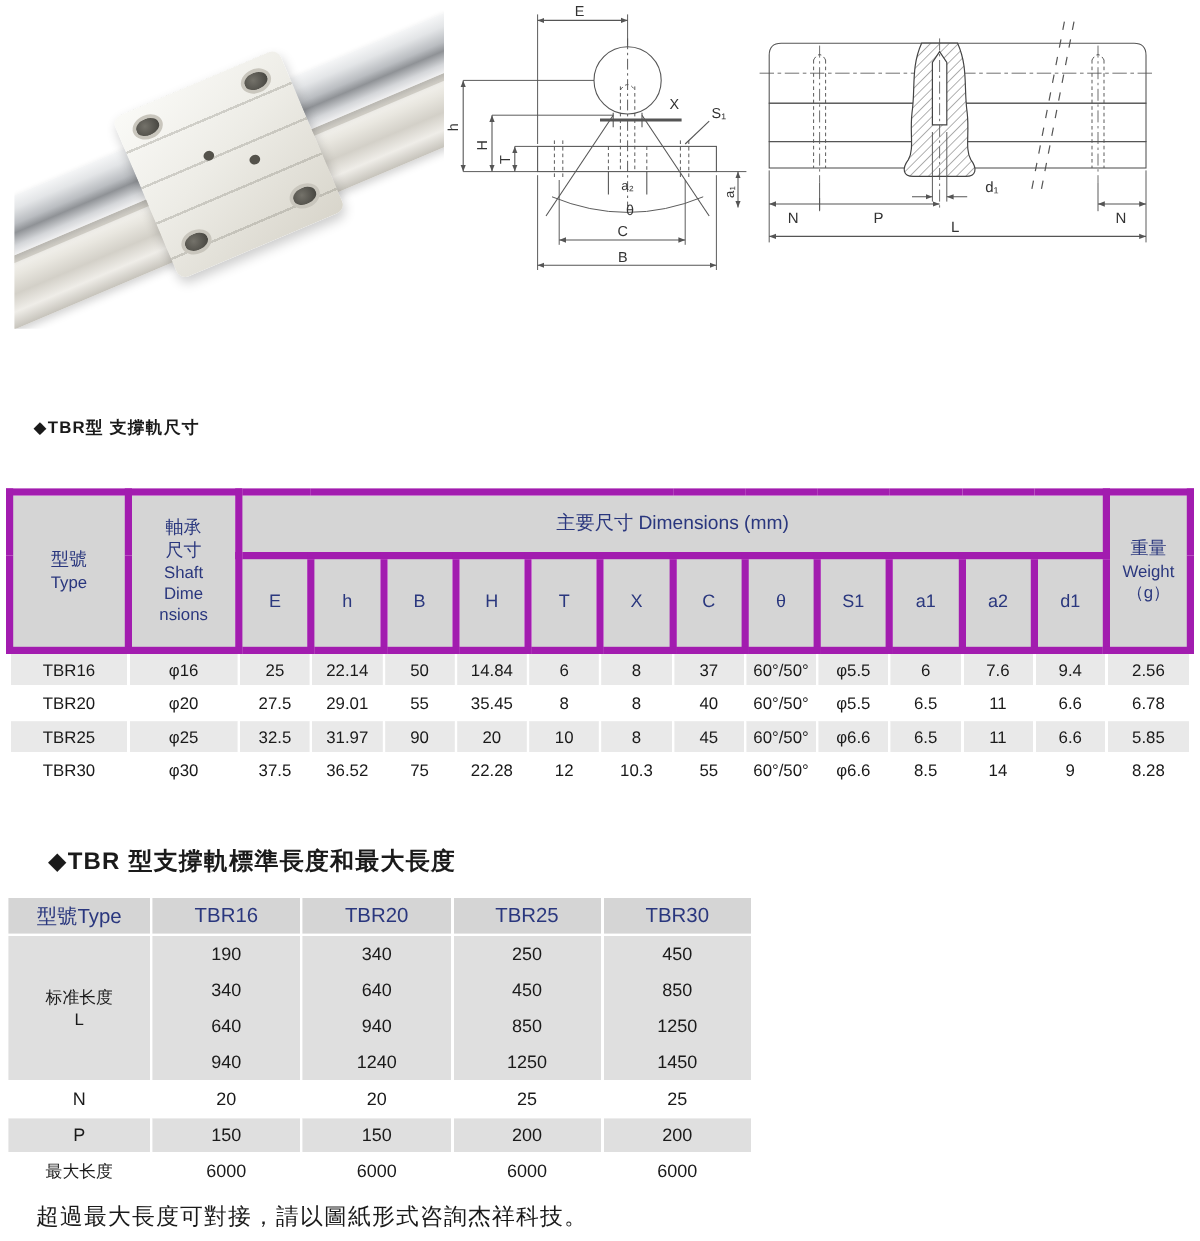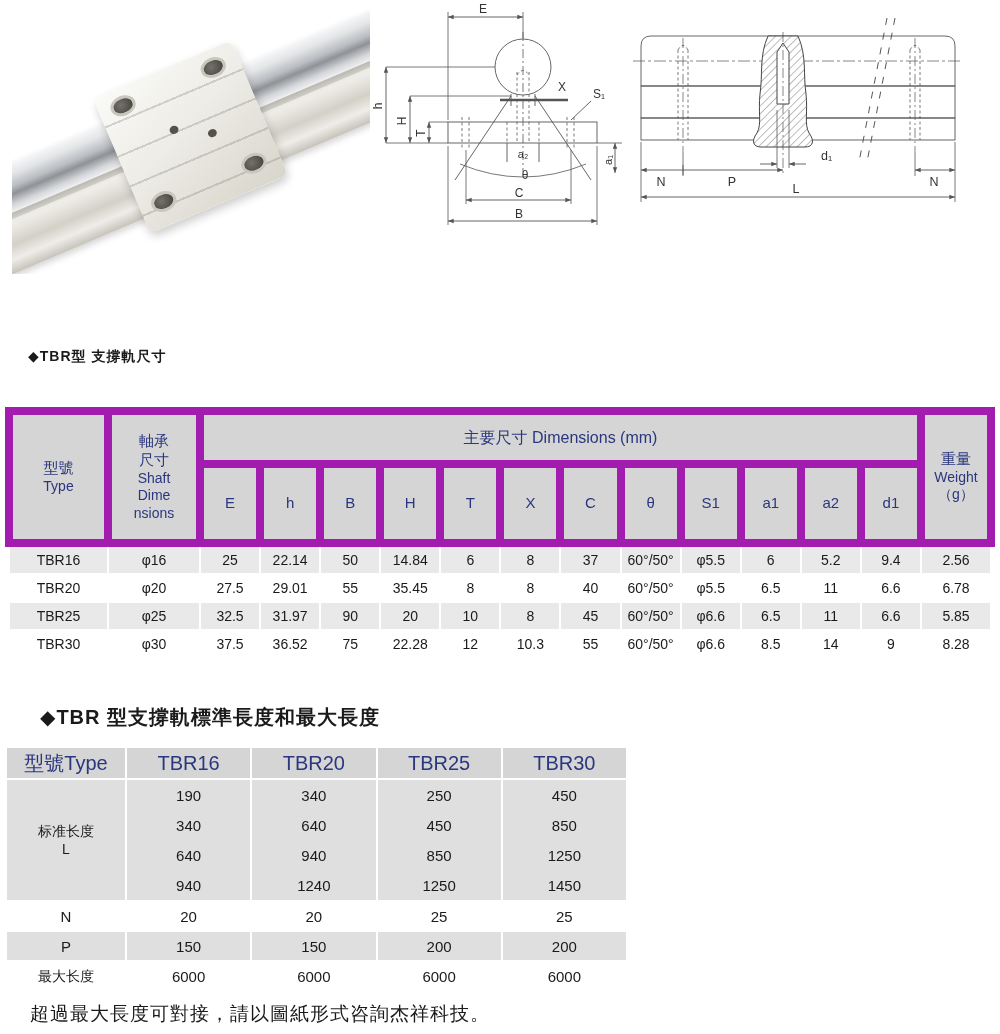--- a/index.html
+++ b/index.html
@@ -35,27 +35,27 @@
     border:3px solid #c9c6bd;box-sizing:content-box;}
   .pin{position:absolute;width:9px;height:8px;border-radius:50%;background:#54524b;}
   
   .h1a{left:28px;top:348px;font-size:14px;font-weight:bold;letter-spacing:1px;}
   .h2a{left:40px;top:704px;font-size:20px;font-weight:bold;letter-spacing:1px;}
   .footnote{left:30px;top:1001px;font-size:19px;letter-spacing:1px;}
   
   table{border-collapse:collapse;table-layout:fixed;}
   th,td{padding:0;text-align:center;font-weight:normal;overflow:hidden;}
   .t1{position:absolute;left:5px;top:407px;width:990px;}
-  .t1 th{background:var(--header-bg);color:var(--accent-text);border:8px solid #a21caf;font-size:15px;line-height:1.25;}
+  .t1 th{background:var(--header-bg);color:var(--accent-text);border:6px solid #a21caf;font-size:15px;line-height:1.25;}
   .t1 th.group{font-size:16px;}
   .t1 td{border:2px solid #fff;font-size:14px;height:26px;color:var(--body-text);}
   .t1 tr.odd td{background:var(--stripe-bg);}
   .t1 .en{font-size:14px;}
   .t2{position:absolute;left:5px;top:746px;width:623px;}
-  .t2 th{background:var(--header-bg);color:var(--accent-text);border:2px solid #fff;font-size:20px;height:30px;}
+  .t2 th{background:var(--header-bg);color:var(--accent-text);border:2px solid #fff;font-size:17px;height:30px;}
   .t2 td{border:2px solid #fff;font-size:15px;height:28px;color:var(--body-text);}
   .t2 td.g{background:var(--block-bg);}
   .t2 tr.std td{border-top:0;border-bottom:0;height:30px;}
   .t2 td.lbl{font-size:14px;line-height:1.3;}
   
   svg text{font-family:"Liberation Sans","DejaVu Sans",sans-serif;fill:#333;}
 </style>
 </head>
 <body>
 
@@ -262,21 +262,21 @@
       <td>25</td>
         <td>22.14</td>
       <td>50</td>
         <td>14.84</td>
       <td>6</td>
         <td>8</td>
       <td>37</td>
         <td>60°/50°</td>
       <td>φ5.5</td>
         <td>6</td>
-      <td>5.2</td>
+      <td>7.6</td>
         <td>9.4</td>
       <td>2.56</td>
     </tr>
     <tr>
       <td>TBR20</td>
       <td>φ20</td>
       <td>27.5</td>
         <td>29.01</td>
       <td>55</td>
         <td>35.45</td>

